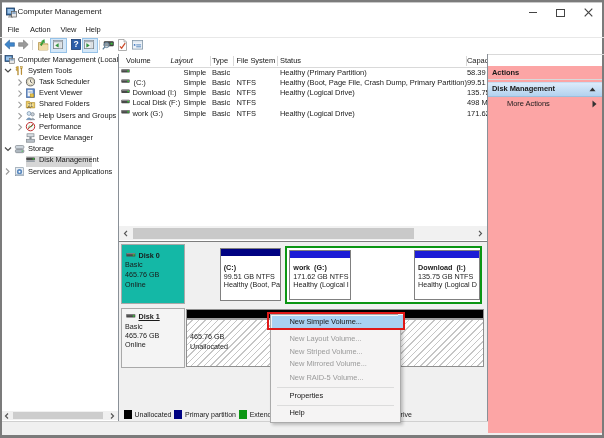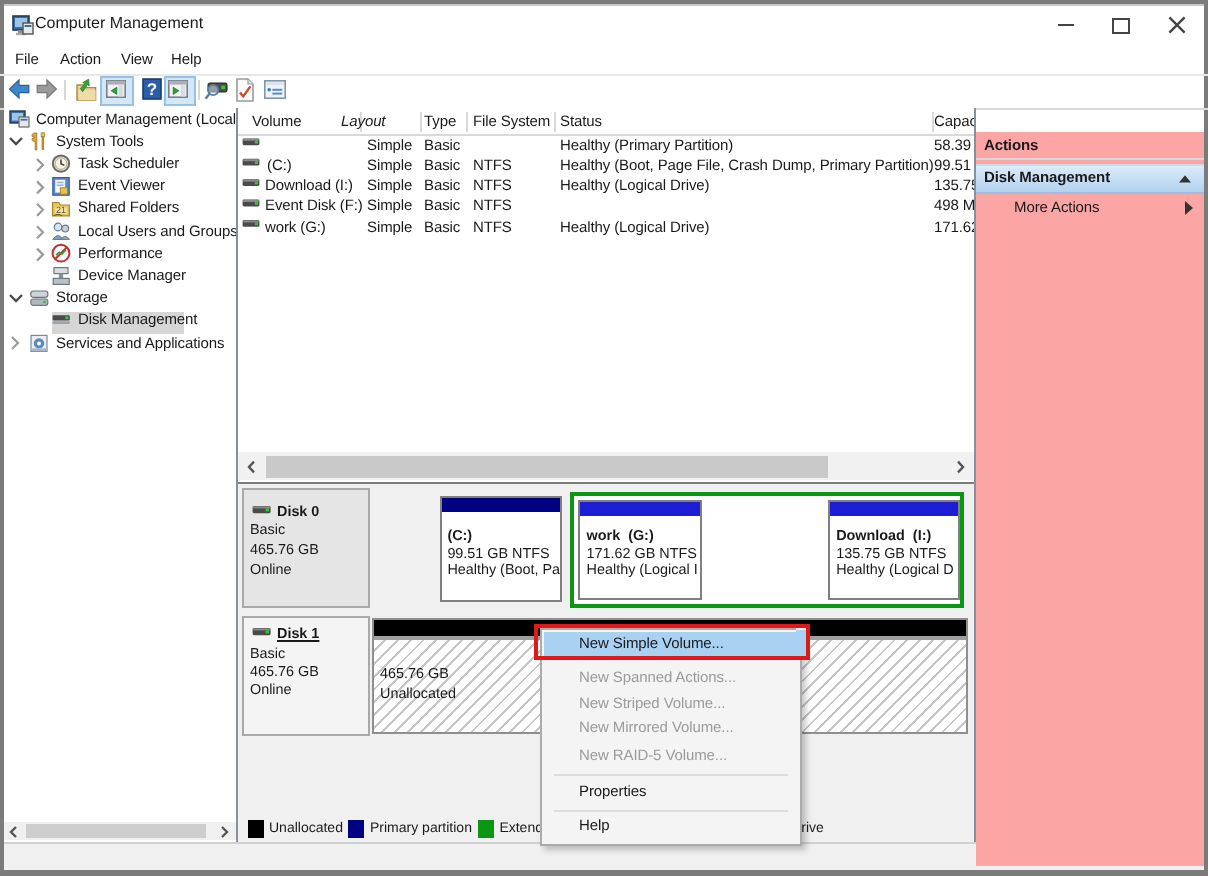--- a/index.html
+++ b/index.html
@@ -102,21 +102,21 @@
   <div class="abs" style="left:2px;top:421px;width:600px;height:12.5px;background:#f0f0f0;border-top:1px solid #d0d0d0;"></div>
 
   <div class="abs" style="left:2px;top:54px;width:115.5px;height:367px;background:#fff;border-right:1px solid #8a9097;overflow:hidden;">
 
     <div class="abs" style="left:23.5px;top:101.5px;width:66px;height:11px;background:#d6d6d6;"></div>
     <div class="abs t9" style="left:16px;top:0.5px;">Computer Management (Local)</div>
     <div class="abs t9" style="left:26px;top:11.7px;">System Tools</div>
     <div class="abs t9" style="left:37px;top:22.9px;">Task Scheduler</div>
     <div class="abs t9" style="left:37px;top:34.1px;">Event Viewer</div>
     <div class="abs t9" style="left:37px;top:45.3px;">Shared Folders</div>
-    <div class="abs t9" style="left:37px;top:56.5px;">Local Users and Groups</div>
+    <div class="abs t9" style="left:37px;top:56.5px;">Help Users and Groups</div>
     <div class="abs t9" style="left:37px;top:67.7px;">Performance</div>
     <div class="abs t9" style="left:37px;top:78.9px;">Device Manager</div>
     <div class="abs t9" style="left:26px;top:90.1px;">Storage</div>
     <div class="abs t9" style="left:37px;top:101.3px;">Disk Management</div>
     <div class="abs t9" style="left:26px;top:112.5px;">Services and Applications</div>
   </div>
 
   <svg class="abs" style="left:2px;top:54px;" width="116" height="130" viewBox="0 0 116 130">
 
     <path d="M3,15 L6,18 L9,15" fill="none" stroke="#4a4a4a" stroke-width="1.2"></path>
@@ -238,21 +238,21 @@
       <div class="abs t9" style="left:93.5px;top:23.9px;">Basic</div>
       <div class="abs t9" style="left:118px;top:23.9px;">NTFS</div>
       <div class="abs t9" style="left:161.5px;top:23.9px;">Healthy (Boot, Page File, Crash Dump, Primary Partition)</div>
       <div class="abs t9" style="left:348.5px;top:23.9px;">99.51 GB</div>
     <div class="abs t9" style="left:14px;top:34.1px;">Download (I:)</div>
       <div class="abs t9" style="left:65px;top:34.1px;">Simple</div>
       <div class="abs t9" style="left:93.5px;top:34.1px;">Basic</div>
       <div class="abs t9" style="left:118px;top:34.1px;">NTFS</div>
       <div class="abs t9" style="left:161.5px;top:34.1px;">Healthy (Logical Drive)</div>
       <div class="abs t9" style="left:348.5px;top:34.1px;">135.75 GB</div>
-    <div class="abs t9" style="left:14px;top:44.3px;">Event Disk (F:)</div>
+    <div class="abs t9" style="left:14px;top:44.3px;">Local Disk (F:)</div>
       <div class="abs t9" style="left:65px;top:44.3px;">Simple</div>
       <div class="abs t9" style="left:93.5px;top:44.3px;">Basic</div>
       <div class="abs t9" style="left:118px;top:44.3px;">NTFS</div>
       <div class="abs t9" style="left:348.5px;top:44.3px;">498 MB</div>
     <div class="abs t9" style="left:14px;top:54.5px;">work (G:)</div>
       <div class="abs t9" style="left:65px;top:54.5px;">Simple</div>
       <div class="abs t9" style="left:93.5px;top:54.5px;">Basic</div>
       <div class="abs t9" style="left:118px;top:54.5px;">NTFS</div>
       <div class="abs t9" style="left:161.5px;top:54.5px;">Healthy (Logical Drive)</div>
       <div class="abs t9" style="left:348.5px;top:54.5px;">171.62 GB</div>
@@ -292,21 +292,21 @@
         </svg>
       <svg class="abs" style="left:358px;top:4px;" width="6" height="7" viewBox="0 0 6 7">
           <path d="M2,0.8 L4.5,3.5 L2,6.2" fill="none" stroke="#555" stroke-width="1.2"></path>
         </svg>
     </div>
     <div class="abs" style="left:0;top:186.5px;width:368px;height:1.5px;background:#7d7d7d;"></div>
 
     <div class="abs" style="left:0;top:188px;width:368px;height:179px;background:#f0f0f0;"></div>
   </div>
 
-  <div class="abs" style="left:121px;top:243.5px;width:61.5px;height:58px;background:#e5e5e5;border:1px solid #a9a9a9;">
+  <div class="abs" style="left:121px;top:243.5px;width:61.5px;height:58px;background:#14b8a6;border:1px solid #a9a9a9;">
     <svg class="abs" style="left:4px;top:7.5px;" width="10" height="7" viewBox="0 0 10 7">
         <rect x="0.3" y="1" width="9" height="3.6" rx="0.7" fill="#4a4a4a"></rect>
         <rect x="0.6" y="1.2" width="8.4" height="1" fill="#8a8a8a"></rect>
         <rect x="6.8" y="2.2" width="1.7" height="1.5" fill="#35c435"></rect>
       </svg>
     <div class="pl b" style="left:16.5px;top:6.7px;">Disk 0</div>
     <div class="pl" style="top:15px;">Basic</div>
     <div class="pl" style="top:25.2px;">465.76 GB</div>
     <div class="pl" style="top:35.5px;">Online</div>
   </div>
@@ -372,21 +372,21 @@
     </div>
     <div class="abs t9" style="left:19.5px;top:32.8px;">More Actions</div>
     <svg class="abs" style="left:104px;top:33.5px;" width="5" height="8" viewBox="0 0 5 8">
         <path d="M0.5,0.5 L4.5,4 L0.5,7.5 Z" fill="#333"></path>
       </svg>
   </div>
 
   <div class="abs" style="left:270px;top:313.5px;width:129px;height:107.5px;background:#f5f4f4;border:1px solid #ababab;box-shadow:2px 2px 3px rgba(0,0,0,0.22);">
     <div class="abs" style="left:1px;top:1.7px;width:126px;height:12.2px;background:#a9d1f2;"></div>
     <div class="abs t9" style="left:18.5px;top:2.2px;">New Simple Volume...</div>
-    <div class="abs t9 gray" style="left:18.5px;top:19.4px;">New Spanned Actions...</div>
+    <div class="abs t9 gray" style="left:18.5px;top:19.4px;">New Layout Volume...</div>
     <div class="abs t9 gray" style="left:18.5px;top:32.6px;">New Striped Volume...</div>
     <div class="abs t9 gray" style="left:18.5px;top:44.8px;">New Mirrored Volume...</div>
     <div class="abs t9 gray" style="left:18.5px;top:58.2px;">New RAID-5 Volume...</div>
     <div class="abs" style="left:6px;top:72.5px;width:117px;height:1px;background:#dcdcdc;"></div>
     <div class="abs t9" style="left:18.5px;top:76.2px;">Properties</div>
     <div class="abs" style="left:6px;top:90.7px;width:117px;height:1px;background:#dcdcdc;"></div>
     <div class="abs t9" style="left:18.5px;top:93.6px;">Help</div>
   </div>
   <div class="abs" style="left:398px;top:313.9px;width:4.7px;height:13.5px;background:#a9d1f2;border-top:1.5px solid #f5f4f4;"></div>
 

